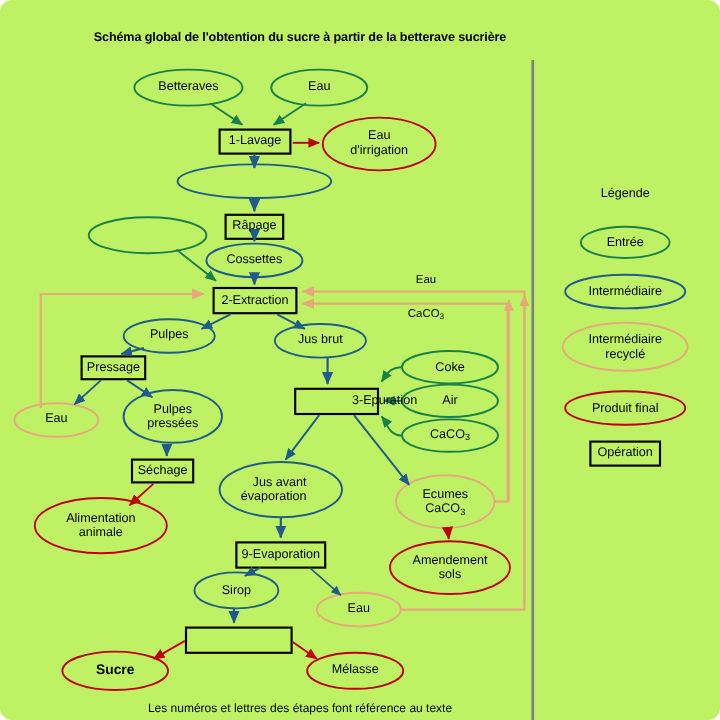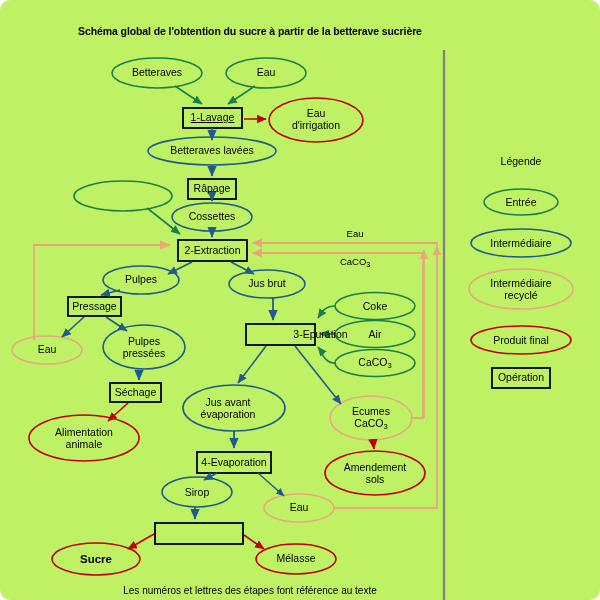--- a/index.html
+++ b/index.html
@@ -164,44 +164,43 @@
     <ellipse cx="521" cy="340" rx="50" ry="14" fill="none" stroke="#c00000" stroke-width="1.6"></ellipse>
     <rect x="492" y="368" width="58" height="20" fill="none" stroke="#000000" stroke-width="1.8"></rect>
   </svg>
 
   <div class="title-text" style="left:40px; top:25px; width:420px;">Schéma global de l'obtention du sucre à partir de la betterave sucrière</div>
 
   <div class="caption-text" style="left:40px; top:585px; width:420px;">Les numéros et lettres des étapes font référence au texte</div>
 
   <div class="node-label" style="left:112px; top:64px; width:90px; height:18px; font-size:10.5px;">Betteraves</div>
   <div class="node-label" style="left:226px; top:64px; width:80px; height:18px; font-size:10.5px;">Eau</div>
-  <div class="node-label" style="left:183px; top:109px; width:59px; height:18px; font-size:10.5px;text-decoration:underline;">1-Lavage</div>
+  <div class="node-label" style="left:183px; top:109px; width:59px; height:18px; font-size:10.5px;">1-Lavage</div>
   <div class="node-label" style="left:271px; top:105px; width:90px; height:30px; font-size:10.5px;">Eau
 d'irrigation</div>
-  <div class="node-label" style="left:152px; top:142px; width:120px; height:18px; font-size:10.5px;">Betteraves lavées</div>
   <div class="node-label" style="left:188px; top:180px; width:48px; height:18px; font-size:10.5px;">Râpage</div>
   <div class="node-label" style="left:172px; top:208px; width:80px; height:18px; font-size:10.5px;">Cossettes</div>
   <div class="node-label" style="left:178px; top:242px; width:69px; height:18px; font-size:10.5px;">2-Extraction</div>
   <div class="node-label" style="left:101px; top:271px; width:80px; height:18px; font-size:10.5px;">Pulpes</div>
   <div class="node-label" style="left:227px; top:275px; width:80px; height:18px; font-size:10.5px;">Jus brut</div>
   <div class="node-label" style="left:68px; top:298px; width:53px; height:17px; font-size:10.5px;">Pressage</div>
   <div class="node-label" style="left:12px; top:341px; width:70px; height:18px; font-size:10.5px;">Eau</div>
   <div class="node-label" style="left:104px; top:333px; width:80px; height:30px; font-size:10.5px;">Pulpes
 pressées</div>
   <div class="node-label" style="left:110px; top:384px; width:51px; height:17px; font-size:10.5px;">Séchage</div>
   <div class="node-label" style="left:34px; top:424px; width:100px; height:30px; font-size:10.5px;">Alimentation
 animale</div>
   <div class="node-label" style="left:246px; top:326px; width:69px; height:18px; font-size:10.5px;padding-left:40px;">3-Epuration</div>
   <div class="node-label" style="left:340px; top:298px; width:70px; height:17px; font-size:10.5px;">Coke</div>
   <div class="node-label" style="left:340px; top:326px; width:70px; height:17px; font-size:10.5px;">Air</div>
   <div class="node-label" style="left:340px; top:355px; width:70px; height:17px; font-size:10.5px;"><span>CaCO<sub>3</sub></span></div>
-  <div class="node-label" style="left:184px; top:394px; width:88px; height:30px; font-size:10.5px;">Jus avant
+  <div class="node-label" style="left:184px; top:394px; width:88px; height:30px; font-size:10.5px;text-align:right;">Jus avant
 évaporation</div>
   <div class="node-label" style="left:331px; top:404px; width:80px; height:30px; font-size:10.5px;"><span>Ecumes<br>CaCO<sub>3</sub></span></div>
-  <div class="node-label" style="left:197px; top:454px; width:74px; height:18px; font-size:10.5px;">4-Evaporation</div>
+  <div class="node-label" style="left:197px; top:454px; width:74px; height:18px; font-size:10.5px;">9-Evaporation</div>
   <div class="node-label" style="left:325px; top:459px; width:100px; height:30px; font-size:10.5px;">Amendement
 sols</div>
   <div class="node-label" style="left:162px; top:484px; width:70px; height:17px; font-size:10.5px;">Sirop</div>
   <div class="node-label" style="left:264px; top:499px; width:70px; height:18px; font-size:10.5px;">Eau</div>
   <div class="node-label" style="left:56px; top:550px; width:80px; height:18px; font-size:11.5px; font-weight:bold;">Sucre</div>
   <div class="node-label" style="left:256px; top:550px; width:80px; height:18px; font-size:10.5px;">Mélasse</div>
 
   <div class="edge-label" style="left:330px; top:228px; width:50px;">Eau</div>
   <div class="edge-label" style="left:330px; top:256px; width:50px;"><span>CaCO<sub>3</sub></span></div>
 

